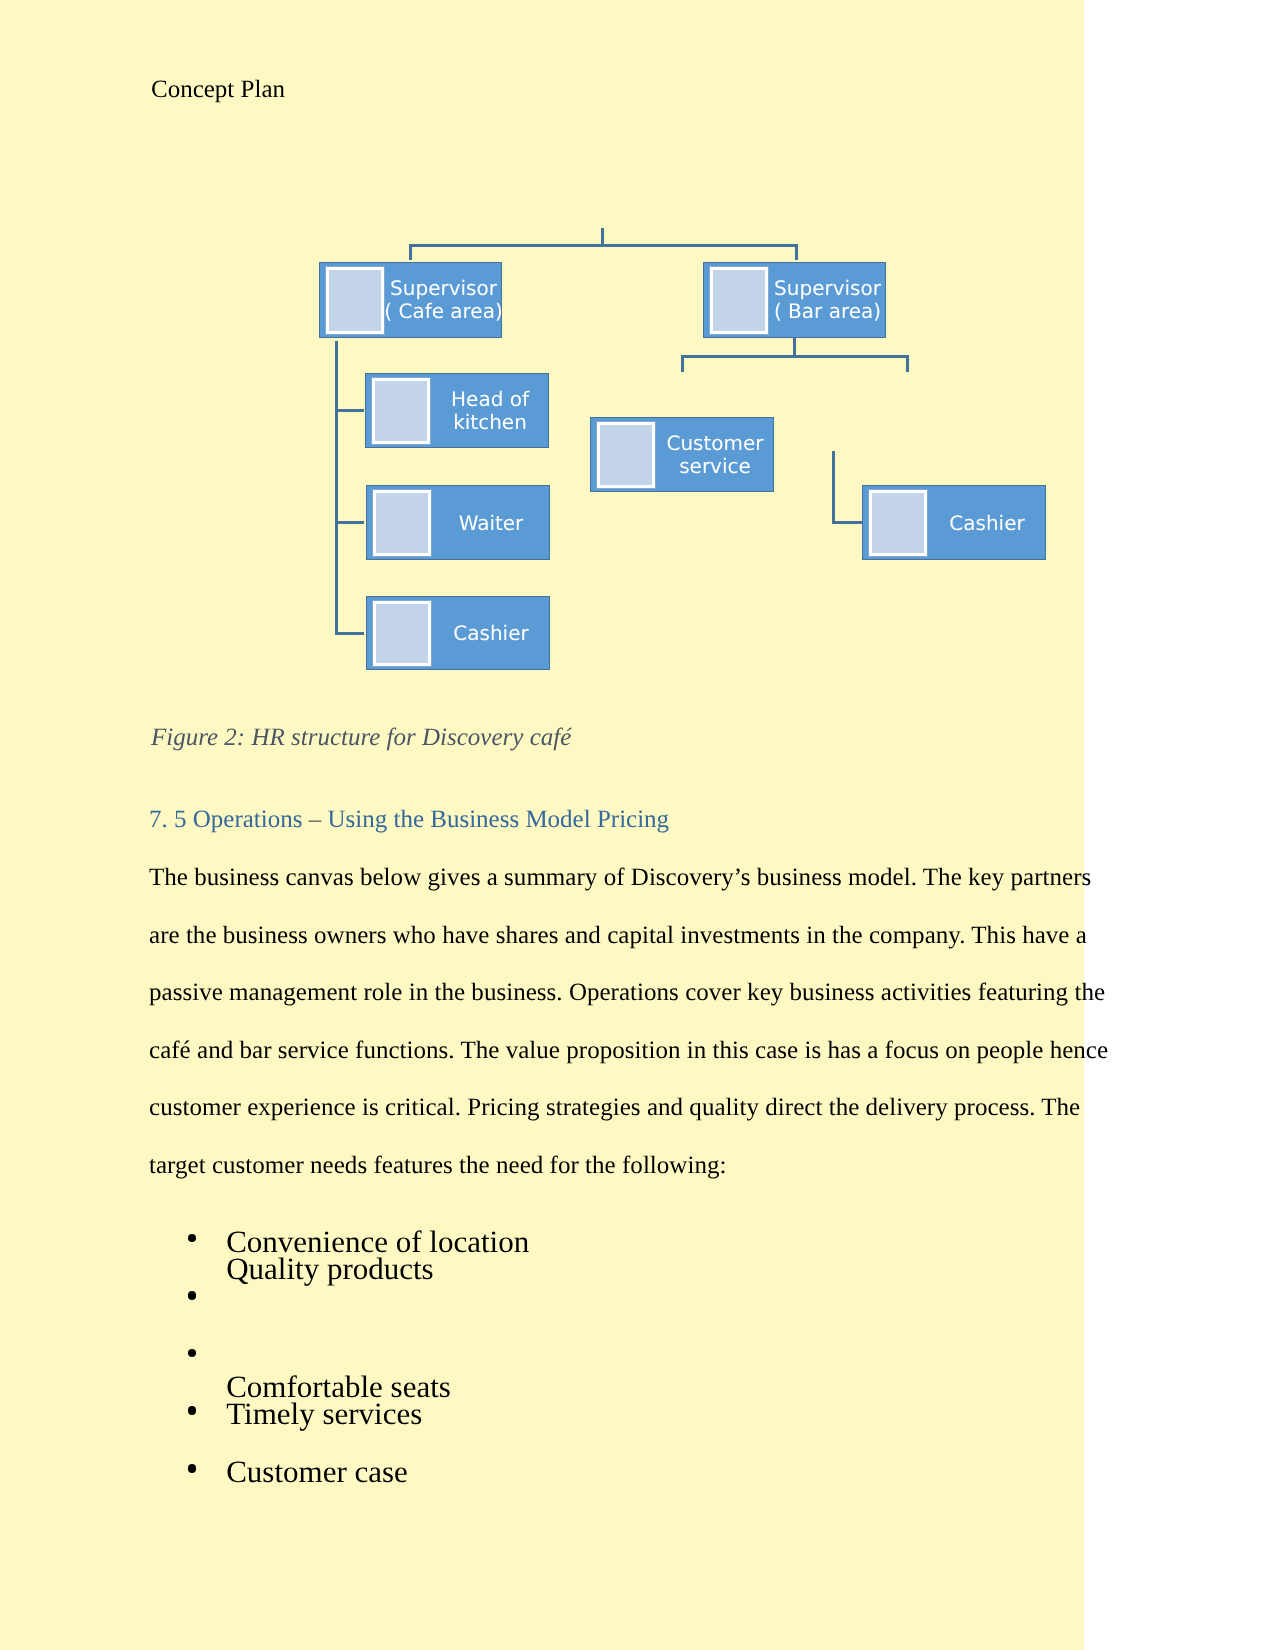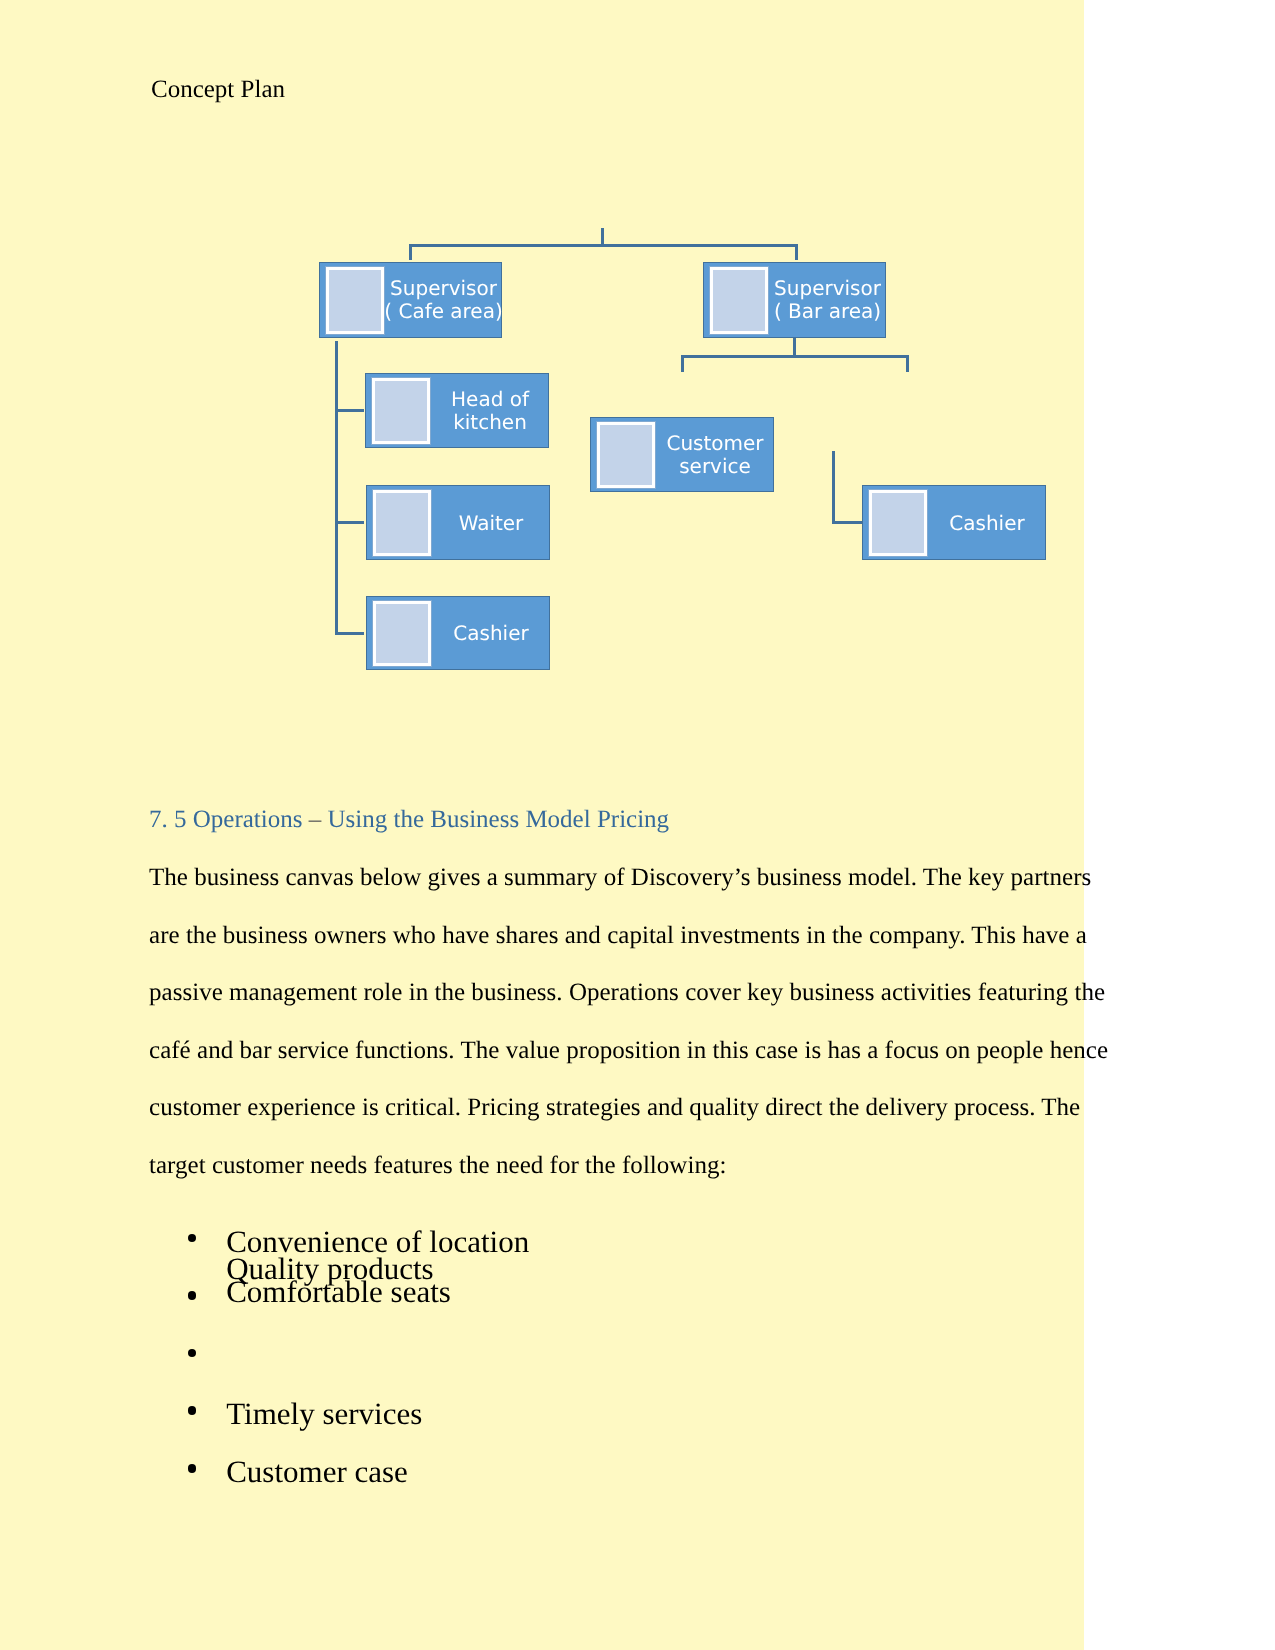--- a/index.html
+++ b/index.html
@@ -75,38 +75,39 @@
         <div class="thumb" style="left: 5.9px; top: 4.4px; width: 58.4px; height: 65.7px;"></div>
         <div class="lbl" style="left: 124px;">Customer
 service</div>
       </div>
       <div class="node" style="left: 862px; top: 485px; width: 184px; height: 75px;">
         <div class="thumb" style="left: 5.9px; top: 4.4px; width: 58.4px; height: 65.7px;"></div>
         <div class="lbl" style="left: 124px;">Cashier</div>
       </div>
     </div>
 
+  <div class="txt caption">Figure 2: HR structure for Discovery café</div>
 
   <div class="txt h2" id="h2"><span style="color: rgb(53, 105, 155);">7. 5 Operations </span><span style="color: rgb(89, 89, 89);">–</span><span style="color: rgb(53, 105, 155);"> Using the Business Model Pricing</span></div>
 
   <div id="para">
       <div class="txt pline" style="top: 865px;">The business canvas below gives a summary of Discovery’s business model. The key partners</div>
       <div class="txt pline" style="top: 922.5px;">are the business owners who have shares and capital investments in the company. This have a</div>
       <div class="txt pline" style="top: 980px;">passive management role in the business. Operations cover key business activities featuring the</div>
       <div class="txt pline" style="top: 1037.5px;">café and bar service functions. The value proposition in this case is has a focus on people hence</div>
       <div class="txt pline" style="top: 1095px;">customer experience is critical. Pricing strategies and quality direct the delivery process. The</div>
       <div class="txt pline" style="top: 1152.5px;">target customer needs features the need for the following:</div>
     </div>
 
   <div id="bullets">
       <div class="bul-dot" style="top: 1233.8px;">•</div>
       <div class="bul-txt" style="top: 1225.7px;">Convenience of location</div>
       <div class="bul-dot" style="top: 1291.35px;">•</div>
       <div class="bul-txt" style="top: 1253px;">Quality products</div>
       <div class="bul-dot" style="top: 1348.9px;">•</div>
-      <div class="bul-txt" style="top: 1276px;">Comfortable seats</div>
+      <div class="bul-txt" style="top: 1371px;">Comfortable seats</div>
       <div class="bul-dot" style="top: 1406.45px;">•</div>
       <div class="bul-txt" style="top: 1398.35px;">Timely services</div>
       <div class="bul-dot" style="top: 1464px;">•</div>
       <div class="bul-txt" style="top: 1455.9px;">Customer case</div>
     </div>
 
 </div>
 
 </body></html>

